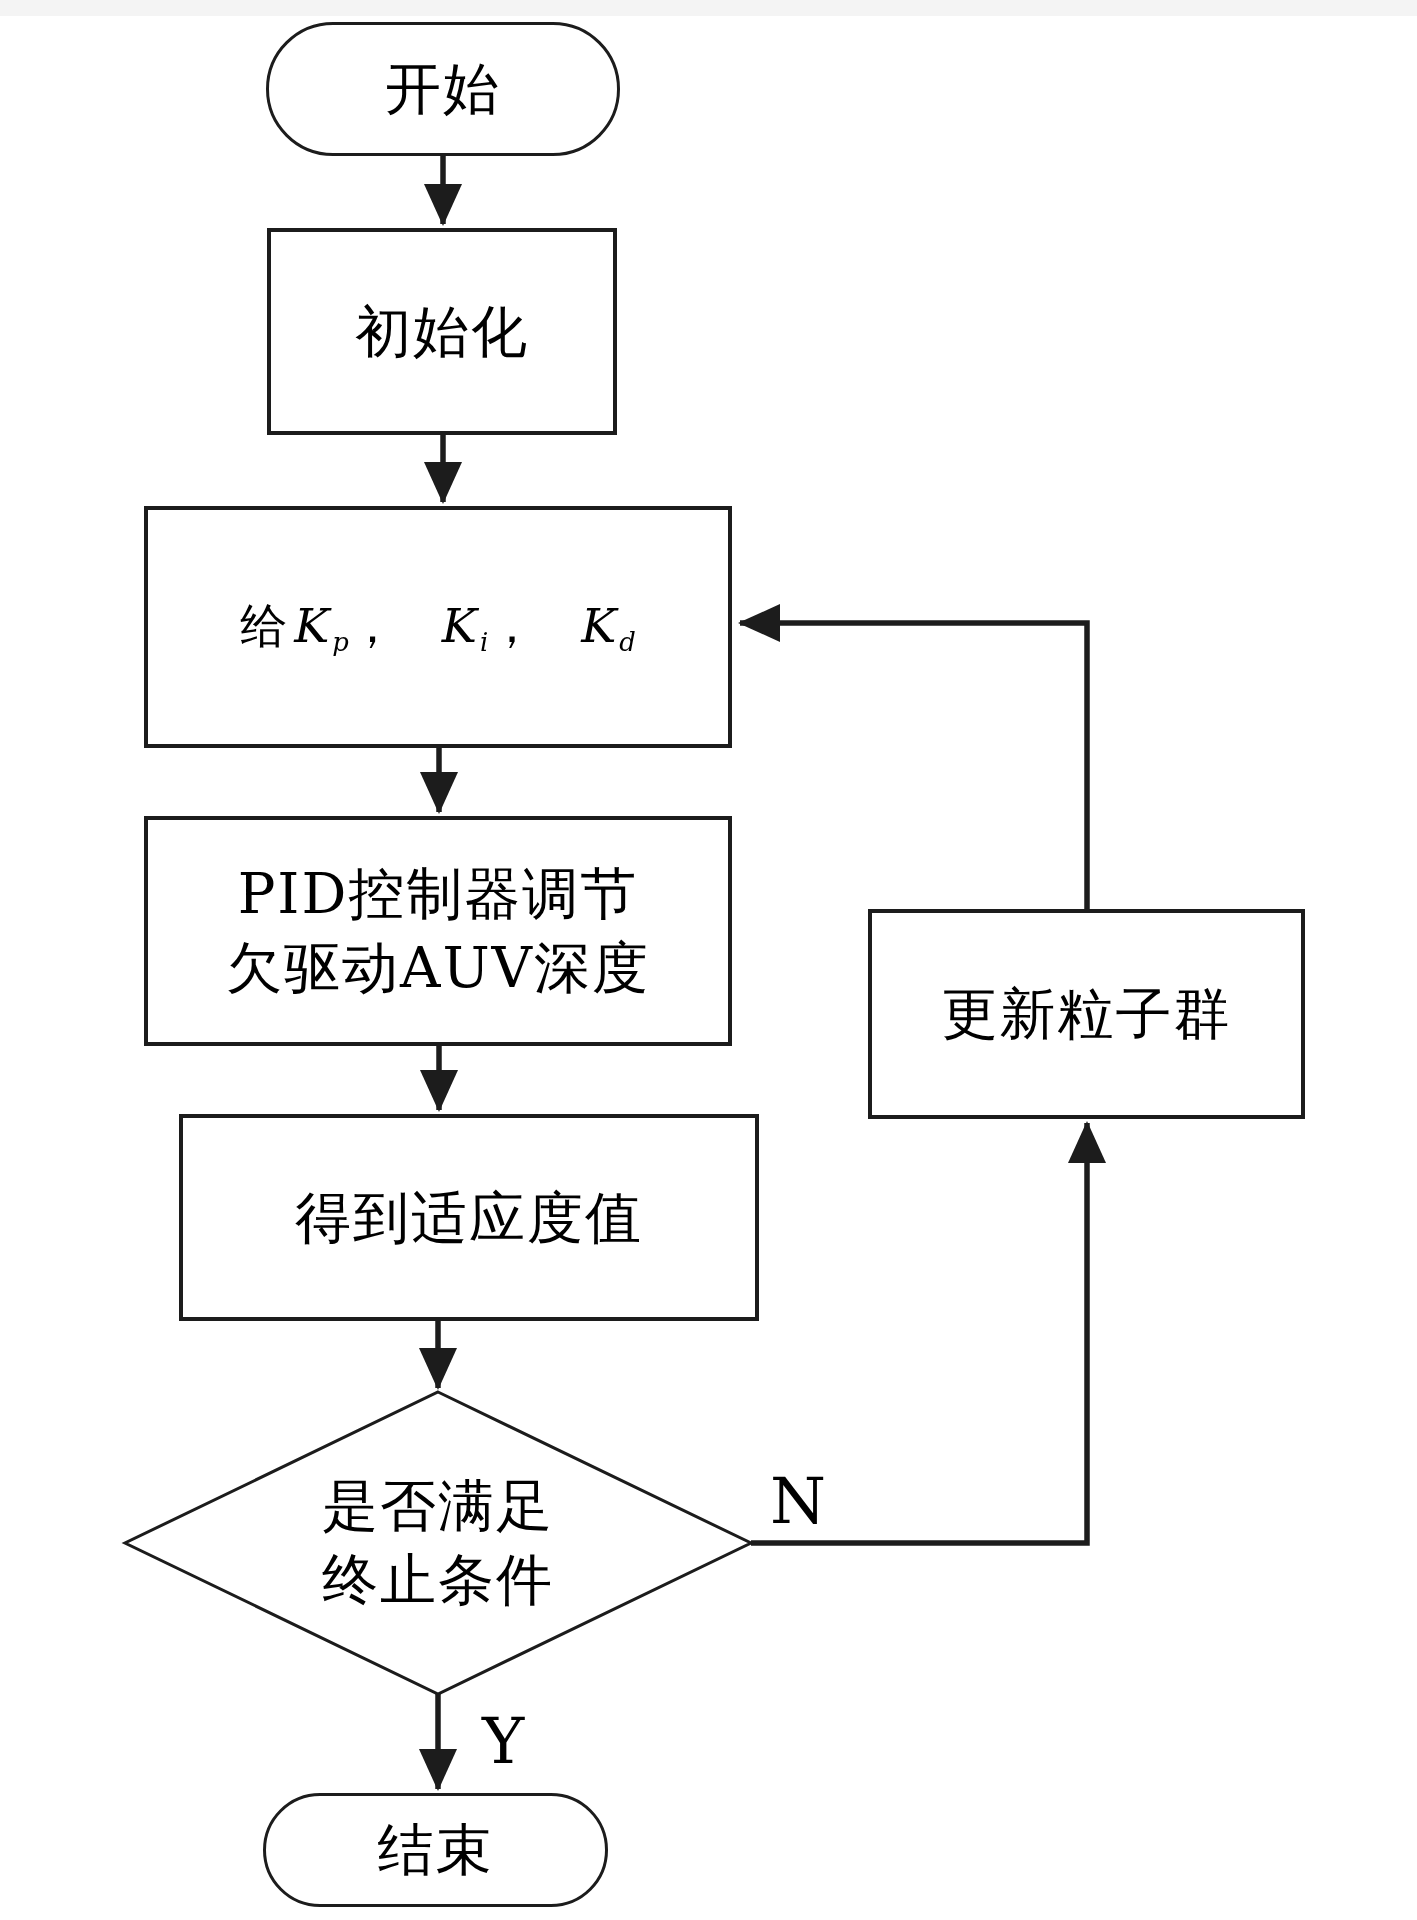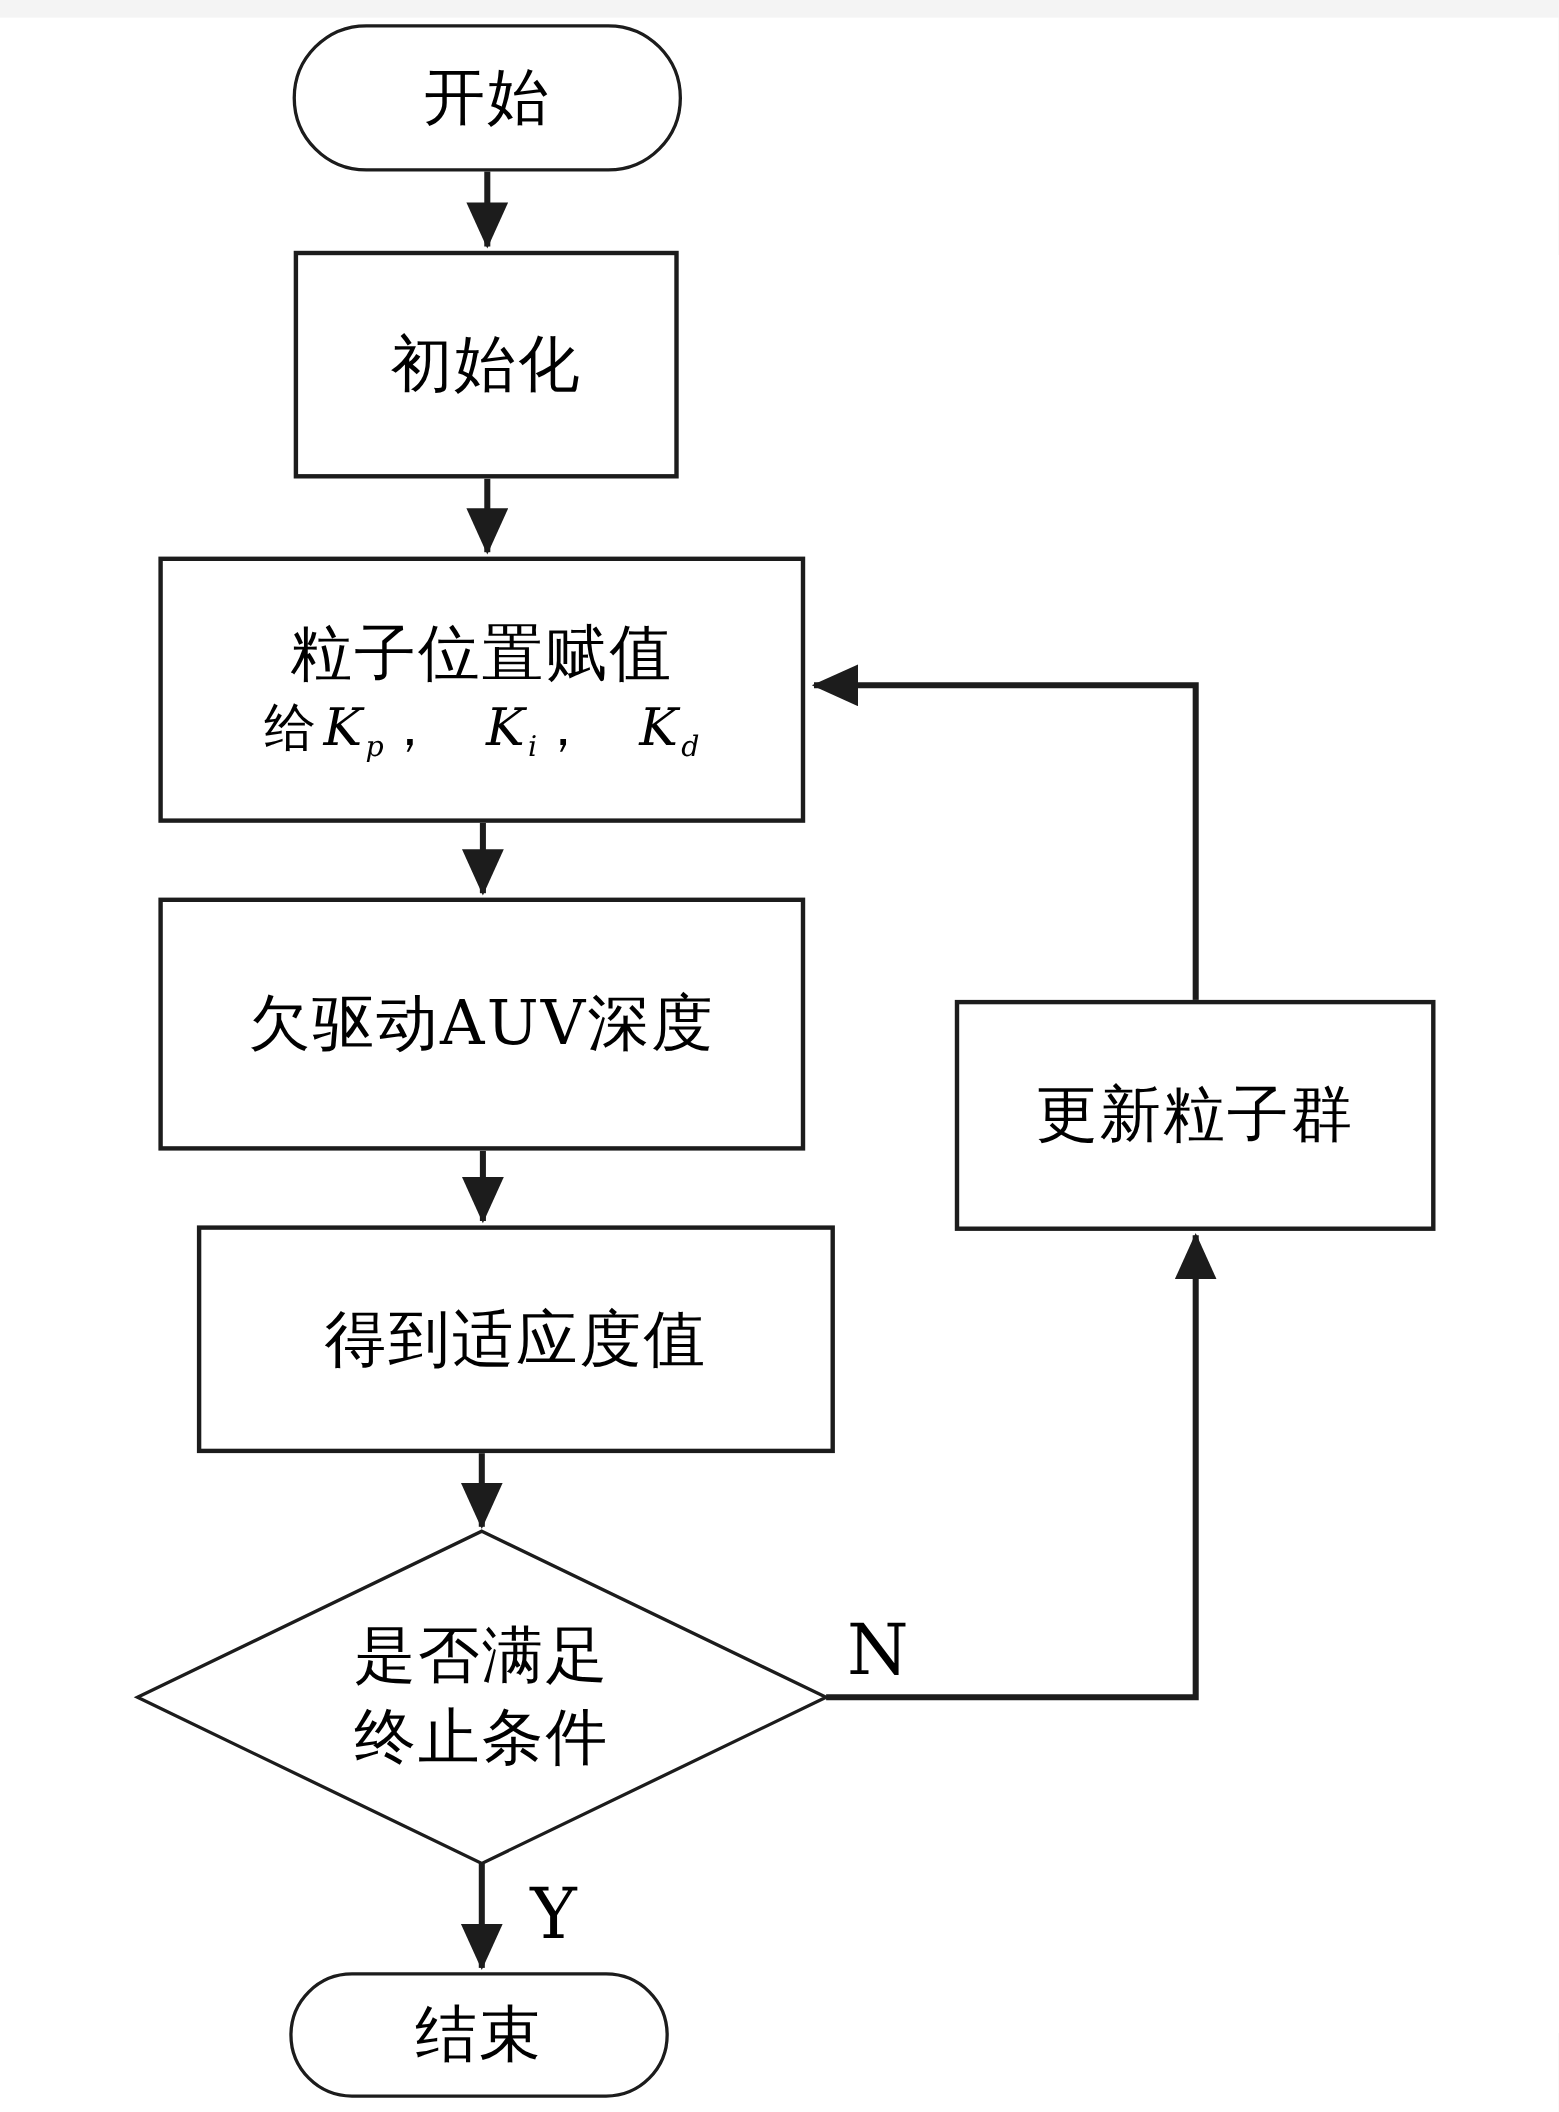--- a/index.html
+++ b/index.html
@@ -78,25 +78,25 @@
 
   <div class="node stadium" style="left:266px;top:6px;width:354px;height:134px;border-radius:67px;">
     <span>开始</span>
   </div>
 
   <div class="node process" style="left:267px;top:212px;width:350px;height:207px;text-align:center;">
     <span>初始化</span>
   </div>
 
   <div class="node process" style="left:144px;top:490px;width:588px;height:242px;">
-    <div>粒子位置赋值</div>
     <div class="formula"><span>给</span><span class="kbase">K</span><span class="sub">p</span><span class="sep">，</span><span class="kbase">K</span><span class="sub">i</span><span class="sep">，</span><span class="kbase">K</span><span class="sub">d</span></div>
   </div>
 
   <div class="node process" style="left:144px;top:800px;width:588px;height:230px;">
+    <div>PID控制器调节</div>
     <div>欠驱动AUV深度</div>
   </div>
 
   <div class="node process" style="left:179px;top:1098px;width:580px;height:207px;">
     <span>得到适应度值</span>
   </div>
 
   <div class="node diamond-label" style="left:125px;top:1376px;width:626px;height:302px;">
     <div>是否满足</div>
     <div>终止条件</div>

